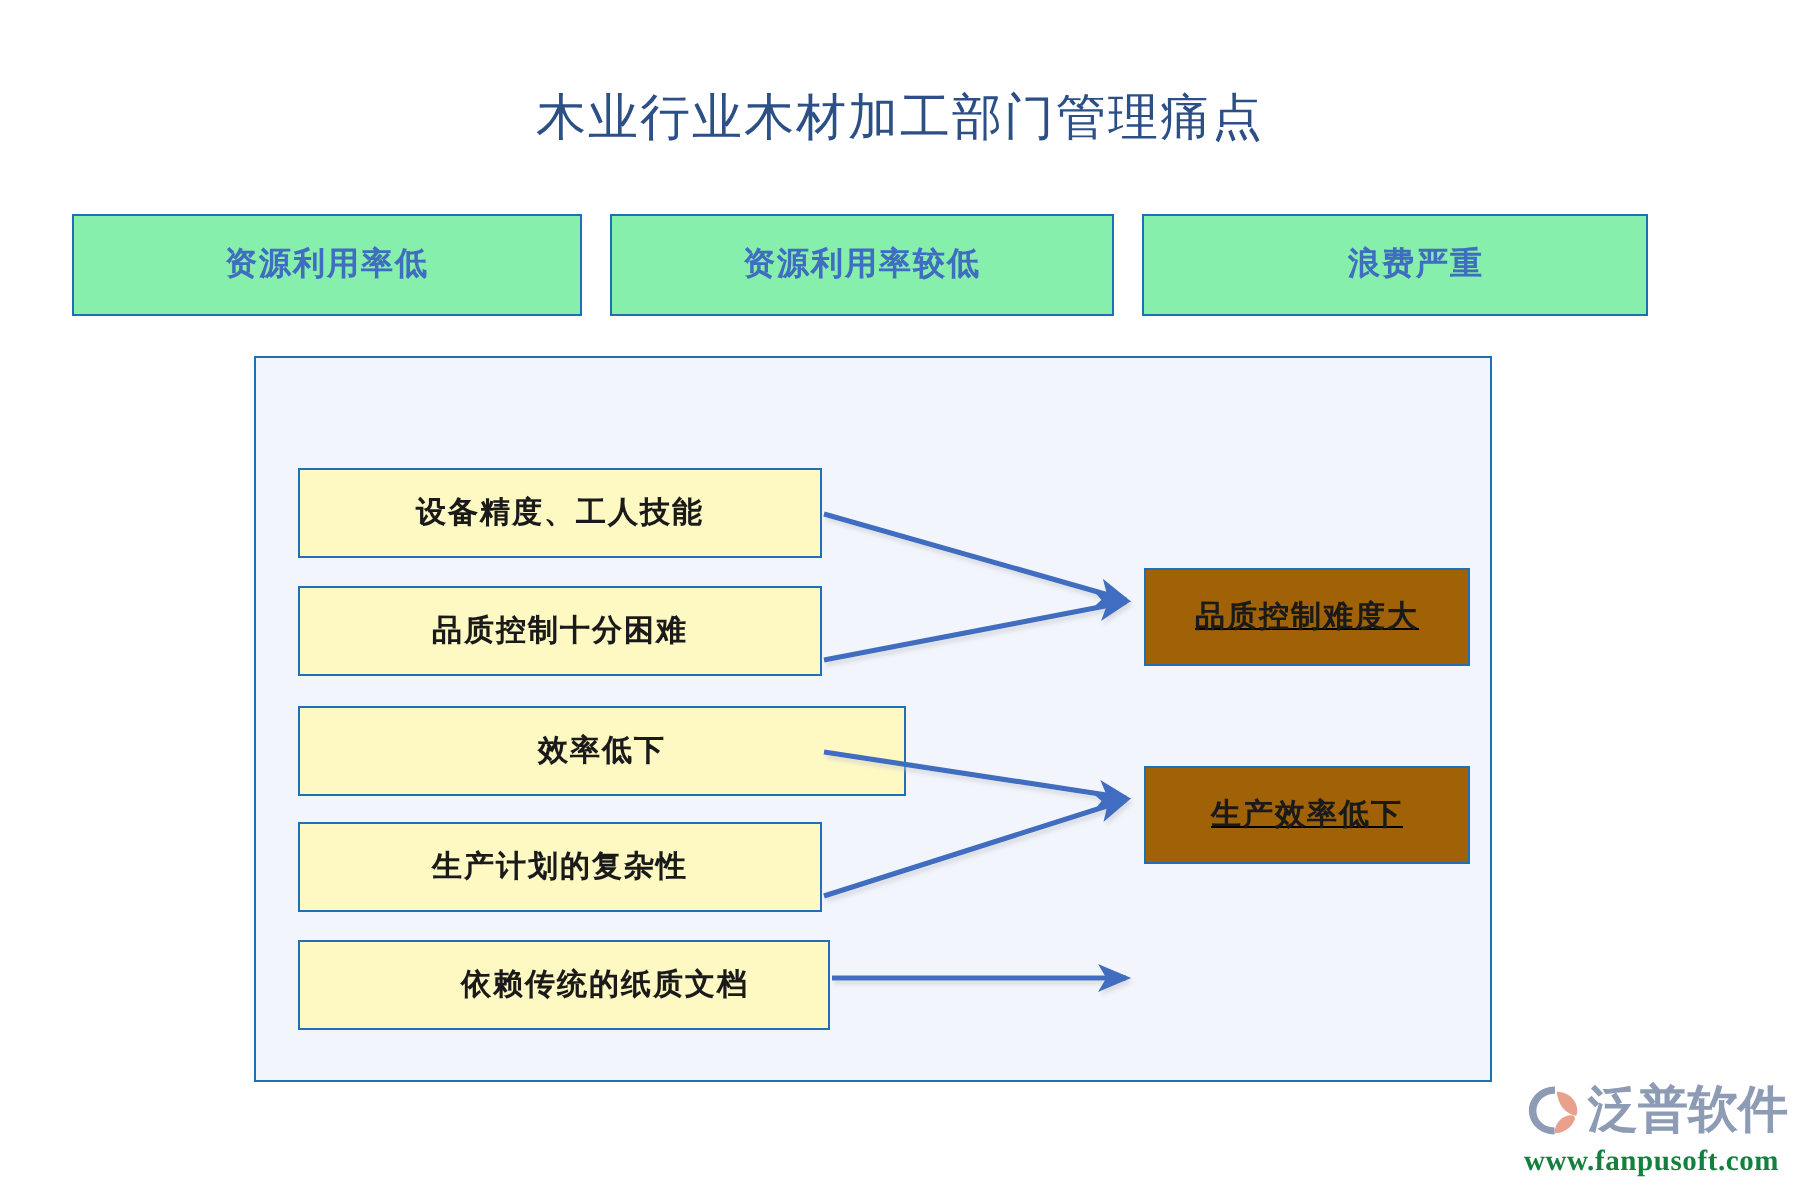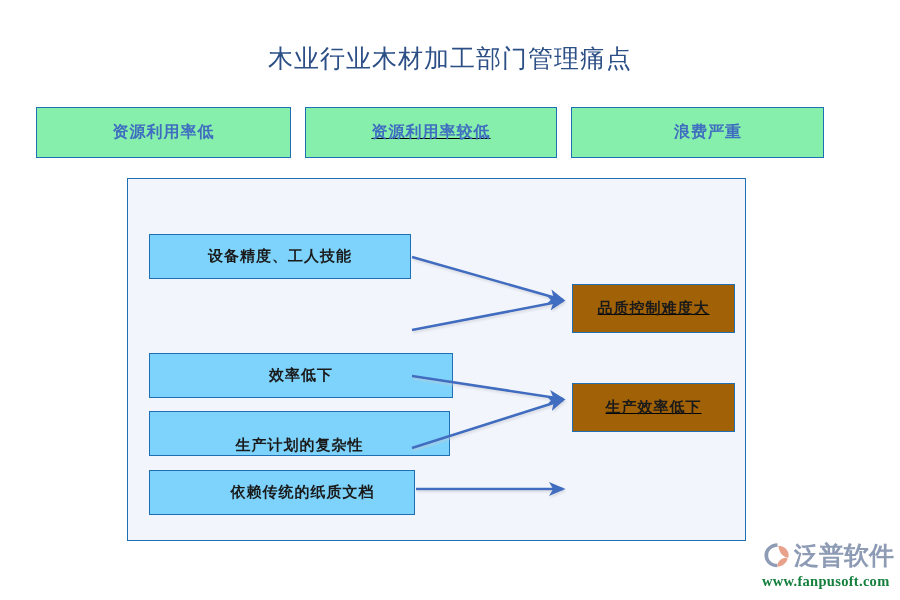--- a/index.html
+++ b/index.html
@@ -46,57 +46,57 @@
     box-sizing: border-box;
   }
   .top-box .label {
     font-size: 16px;
     font-weight: bold;
     color: #3f6dc0;
     letter-spacing: 1px;
     white-space: nowrap;
   }
   #top-box-0 { left: 36px;  top: 107px; width: 255px; }
-  #top-box-1 { left: 305px; top: 107px; width: 252px; text-decoration: underline; }
+  #top-box-1 { left: 305px; top: 107px; width: 252px; }
   #top-box-2 { left: 571px; top: 107px; width: 253px; padding-left: 21px; }
 
   
   .main-panel {
     position: absolute;
     left: 127px;
     top: 178px;
     width: 619px;
     height: 363px;
     border: 1.6px solid #1f6fb5;
     background: #f2f5fb;
     box-sizing: border-box;
   }
 
   
   .cause-box {
     position: absolute;
     height: 45px;
     border: 1.5px solid #1f6fb5;
-    background: #7dd3fc;
+    background: #fef9c3;
     display: flex;
     align-items: center;
     justify-content: center;
     box-sizing: border-box;
   }
   .cause-box .label {
     font-size: 15px;
     font-weight: bold;
     color: #1a1a1a;
     letter-spacing: 1px;
     white-space: nowrap;
   }
   #cause-box-0 { left: 149px; top: 234px; width: 262px; }
   #cause-box-1 { left: 149px; top: 293px; width: 262px; }
   #cause-box-2 { left: 149px; top: 353px; width: 304px; font-family: Liberation Mono, monospace; }
-  #cause-box-3 { left: 149px; top: 411px; width: 301px; align-items: flex-end; }
+  #cause-box-3 { left: 149px; top: 411px; width: 262px; }
   #cause-box-4 { left: 149px; top: 470px; width: 266px; padding-left: 41px; }
 
   
   .effect-box {
     position: absolute;
     height: 49px;
     border: 1.5px solid #1f6fb5;
     background: #a16207;
     display: flex;
     align-items: center;
@@ -176,20 +176,23 @@
     <span class="label">资源利用率较低</span>
   </div>
   <div class="top-box" id="top-box-2">
     <span class="label">浪费严重</span>
   </div>
 
   <div class="main-panel"></div>
 
   <div class="cause-box" id="cause-box-0">
     <span class="label">设备精度、工人技能</span>
+  </div>
+  <div class="cause-box" id="cause-box-1">
+    <span class="label">品质控制十分困难</span>
   </div>
   <div class="cause-box" id="cause-box-2">
     <span class="label">效率低下</span>
   </div>
   <div class="cause-box" id="cause-box-3">
     <span class="label">生产计划的复杂性</span>
   </div>
   <div class="cause-box" id="cause-box-4">
     <span class="label">依赖传统的纸质文档</span>
   </div>

